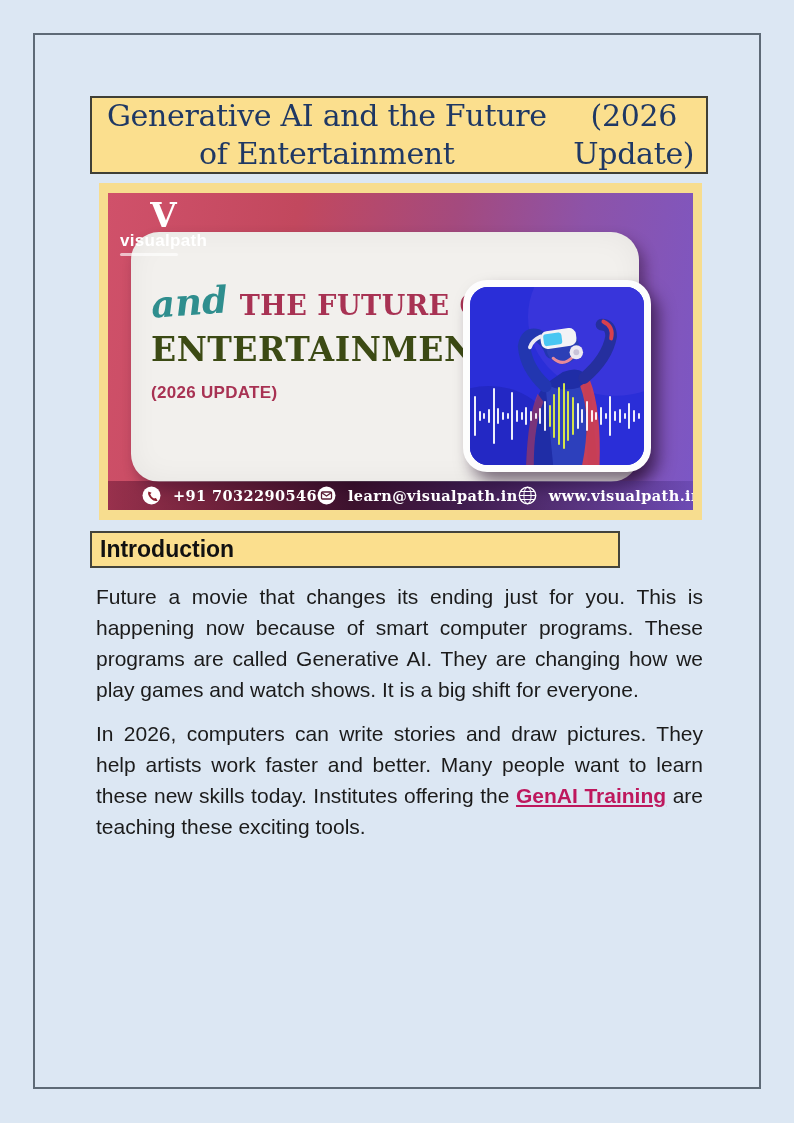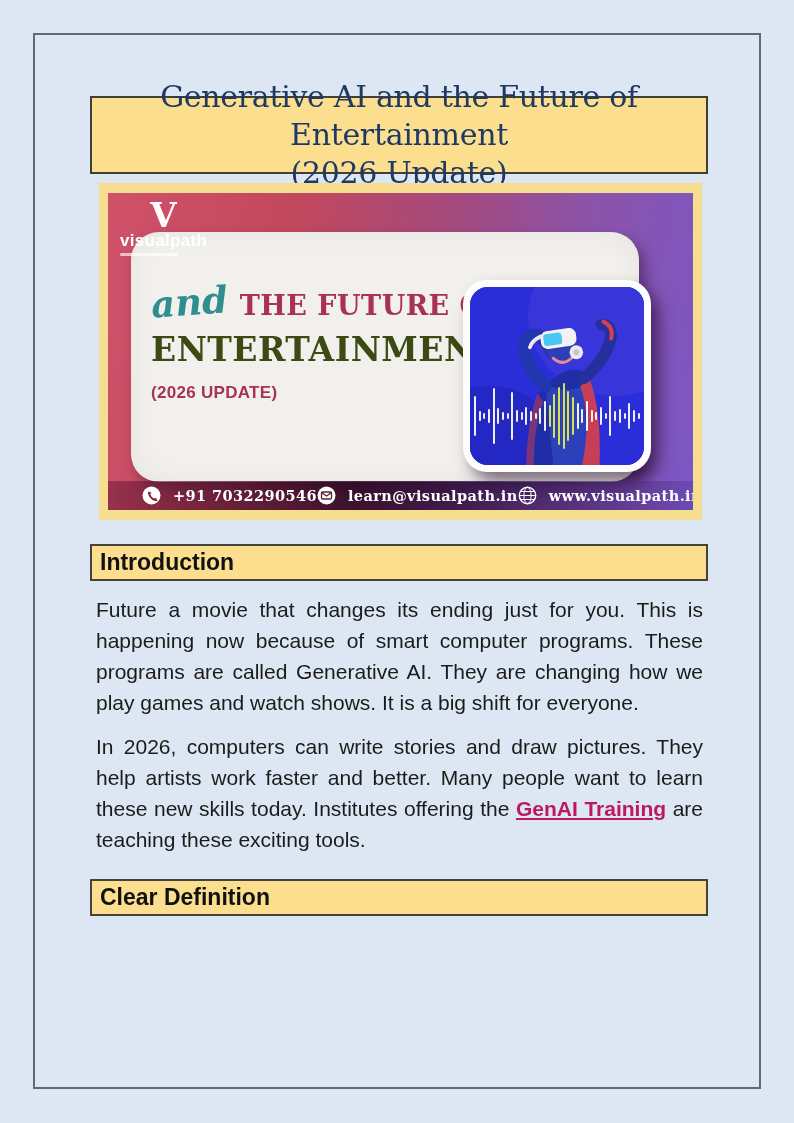--- a/index.html
+++ b/index.html
@@ -17,21 +17,21 @@
     border:2px solid #5e6a76;
     background:#dce7f3;
   }
   .content { position:absolute; left:55px; top:61px; width:618px; }
 
   
   .title-banner {
     width:618px; height:78px;
     background:#fbdf8e;
     border:2px solid #3f3f36;
-    display:flex; flex-direction:column; align-items:center; justify-content:center;
+    display:flex; flex-direction:row; align-items:center; justify-content:center;
     font-family:"DejaVu Serif", serif;
     font-size:30px; line-height:38px; color:#1f3864;
     text-align:center; letter-spacing:-0.3px;
   }
 
   
   .hero {
     position:relative; margin:9px 0 0 9px;
     width:603px; height:337px;
     background:#f7dd8f;
@@ -108,21 +108,21 @@
   }
   .contact {
     display:flex; align-items:center; gap:12px;
     color:#fff; font-family:"DejaVu Serif", serif; font-weight:bold; font-size:14.5px;
     letter-spacing:.4px; white-space:nowrap;
   }
   .contact svg { display:block; }
 
   
   .section-header {
-    width:618px; height:37px; margin-top:24px;
+    width:530px; height:37px; margin-top:11px;
     background:#fbdf8e; border:2px solid #43433b;
     display:flex; align-items:center; padding-left:8px;
     font-weight:bold; font-size:23px; color:#111;
   }
   .para {
     margin:13px 0 0 0; padding:0 5px 0 6px;
     font-size:21px; line-height:31px; color:#1b1b1b;
     text-align:justify;
   }
   .para a {
@@ -261,19 +261,16 @@
     </div>
 
     <div class="section-header">
       <span>Introduction</span>
     </div>
 
     <p class="para">Future a movie that changes its ending just for you. This is happening now because of smart computer programs. These programs are called Generative AI. They are changing how we play games and watch shows. It is a big shift for everyone.</p>
 
     <p class="para"><span>In 2026, computers can write stories and draw pictures. They help artists work faster and better. Many people want to learn these new skills today. Institutes offering the </span><a>GenAI Training</a><span> are teaching these exciting tools.</span></p>
 
-    <div class="section-header">
-      <span>Clear Definition</span>
-    </div>
 
 
   </div>
 </div>
 
 </body></html>

